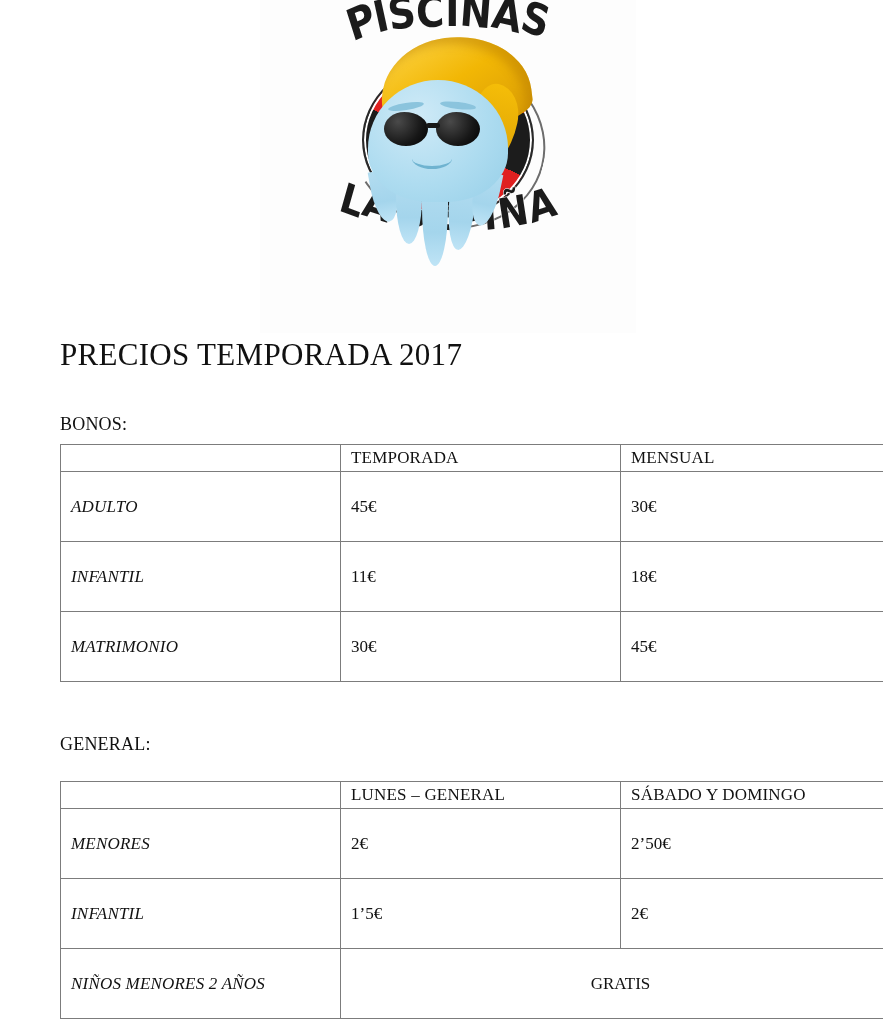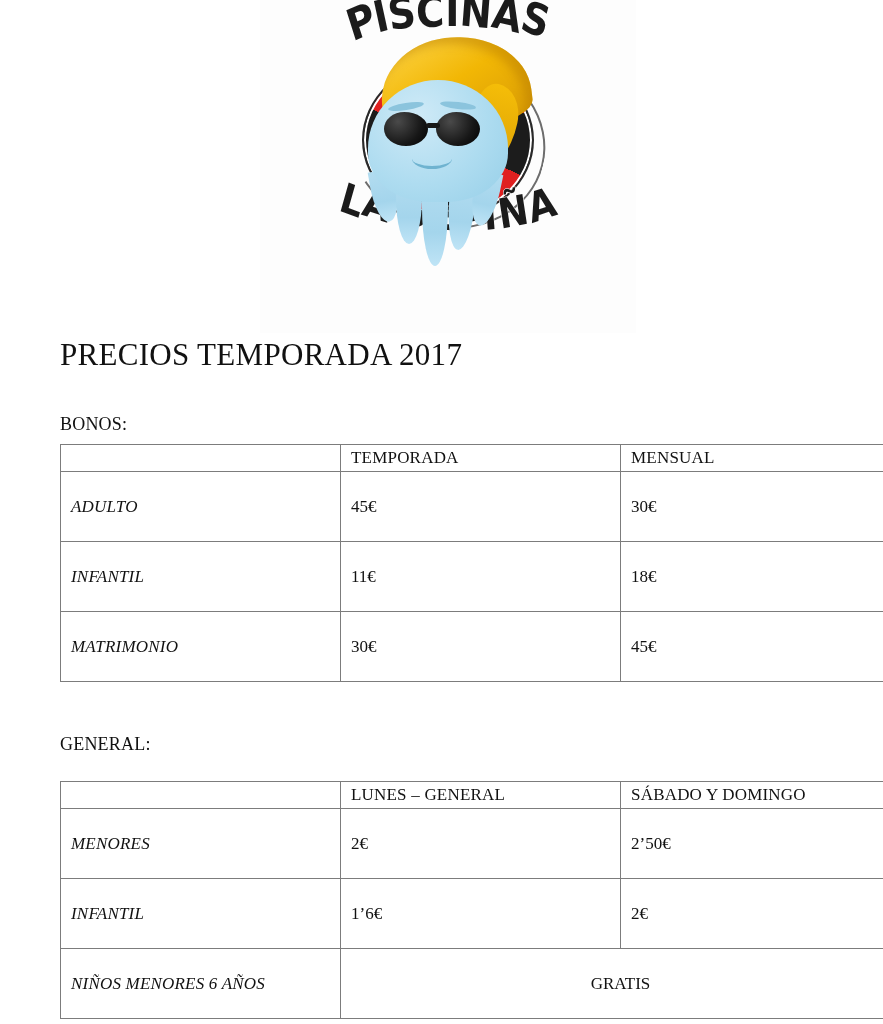--- a/index.html
+++ b/index.html
@@ -314,21 +314,21 @@
       <td class="c2 hdr-cell">LUNES – GENERAL</td>
       <td class="c3 hdr-cell">SÁBADO Y DOMINGO</td>
     </tr>
     <tr class="body-row">
       <td class="c1 rowlabel">MENORES</td>
       <td class="c2">2€</td>
       <td class="c3">2’50€</td>
     </tr>
     <tr class="body-row">
       <td class="c1 rowlabel">INFANTIL</td>
-      <td class="c2">1’6€</td>
+      <td class="c2">1’5€</td>
       <td class="c3">2€</td>
     </tr>
     <tr class="body-row">
-      <td class="c1 rowlabel">NIÑOS MENORES 6 AÑOS</td>
+      <td class="c1 rowlabel">NIÑOS MENORES 2 AÑOS</td>
       <td class="merged" colspan="2">GRATIS</td>
     </tr>
   </tbody>
 </table>
 
 </body></html>

